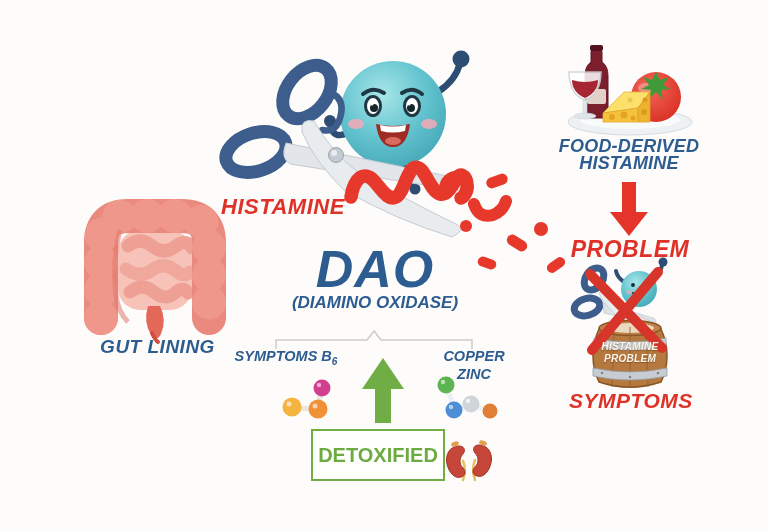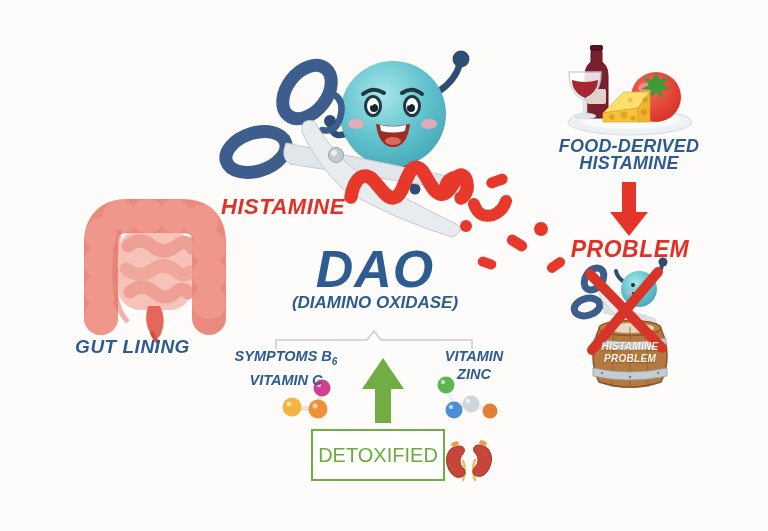--- a/index.html
+++ b/index.html
@@ -4,32 +4,32 @@
 <style>
   html,body{margin:0;padding:0;background:#fdfcfa;}
   .canvas{position:relative;width:768px;height:531px;background:#fdfcfa;overflow:hidden;
           font-family:"Liberation Sans","DejaVu Sans",sans-serif;}
   .art{position:absolute;left:0;top:0;}
   .lbl{position:absolute;font-weight:bold;white-space:nowrap;font-style:italic;}
   .lbl.center{text-align:center;white-space:normal;}
   .red{color:#e03128;}
   .blue{color:#2d5c90;}
   .histamine-lbl{left:221px;top:194px;font-size:22px;letter-spacing:.5px;}
-  .gut-lbl{left:60px;top:336px;width:145px;font-size:19px;letter-spacing:.5px;}
+  .gut-lbl{left:85px;top:336px;width:145px;font-size:19px;letter-spacing:.5px;}
   .dao-title{left:300px;top:239px;width:150px;font-size:52px;letter-spacing:1px;}
   .dao-sub{left:270px;top:293px;width:210px;font-size:17px;}
   .vitamins{left:231px;top:347px;width:110px;font-size:14.5px;line-height:18px;}
   .vitamins sub{font-size:10px;}
   .minerals{left:436px;top:347px;width:76px;font-size:14.5px;line-height:18px;}
   .food-lbl{left:553px;top:138px;width:152px;font-size:18px;line-height:17px;letter-spacing:.2px;}
   .problem-lbl{left:569px;top:236px;width:122px;font-size:23px;letter-spacing:.5px;}
   .symptoms-lbl{left:569px;top:389px;width:122px;font-size:21px;letter-spacing:.5px;}
   .detox-box{position:absolute;left:311px;top:429px;width:130px;height:48px;
              border:2.5px solid #70ad45;background:#fffffe;display:flex;flex-direction:column;
-             justify-content:center;align-items:center;font-weight:normal;font-size:20px;
+             justify-content:center;align-items:center;font-weight:bold;font-size:20px;
              line-height:22px;color:#6cab41;}
   .barrel-lbl{left:597px;top:341px;width:66px;font-size:10px;line-height:11.5px;color:#fdf6ec;
               letter-spacing:.3px;text-shadow:0 1px 1px rgba(90,50,10,.5);}
 </style>
 </head>
 <body>
 
 <div class="canvas">
 
 <svg class="art" width="768" height="531" viewBox="0 0 768 531">
@@ -213,38 +213,38 @@
 
 <div class="lbl red histamine-lbl">HISTAMINE</div>
 
 <div class="lbl blue center gut-lbl">GUT LINING</div>
 
 <div class="lbl blue center dao-sub">(DIAMINO OXIDASE)</div>
 <div class="lbl blue center dao-title">DAO</div>
 
 <div class="lbl blue center vitamins">
   <div><span>SYMPTOMS B</span><sub>6</sub></div>
-  <div>VITAMIN C</div>
 </div>
 
 <div class="lbl blue center minerals">
-  <div>VITAMIN</div>
+  <div>COPPER</div>
   <div>ZINC</div>
 </div>
 
 <div class="detox-box">
   <div>DETOXIFIED</div>
 </div>
 
 <div class="lbl blue center food-lbl">
   <div>FOOD-DERIVED</div>
   <div>HISTAMINE</div>
 </div>
 
 <div class="lbl red center problem-lbl">PROBLEM</div>
 
 <div class="lbl center barrel-lbl">
   <div>HISTAMINE</div>
   <div>PROBLEM</div>
 </div>
 
+<div class="lbl red center symptoms-lbl">SYMPTOMS</div>
 
 </div>
 
 </body></html>

